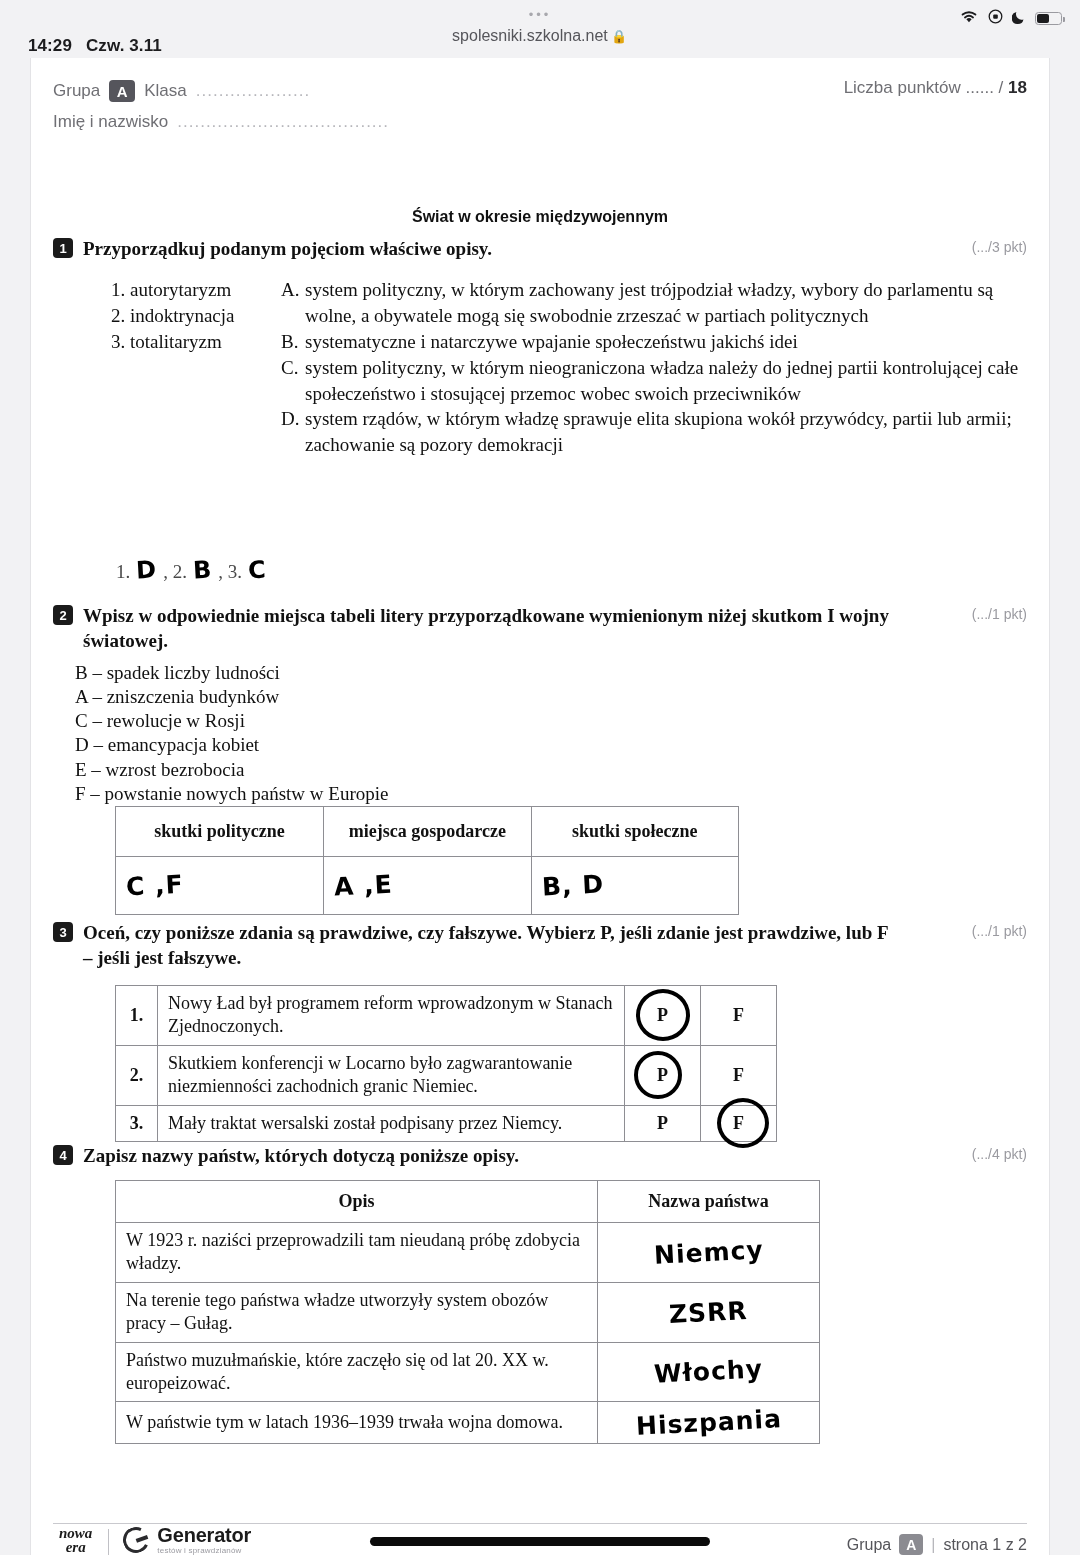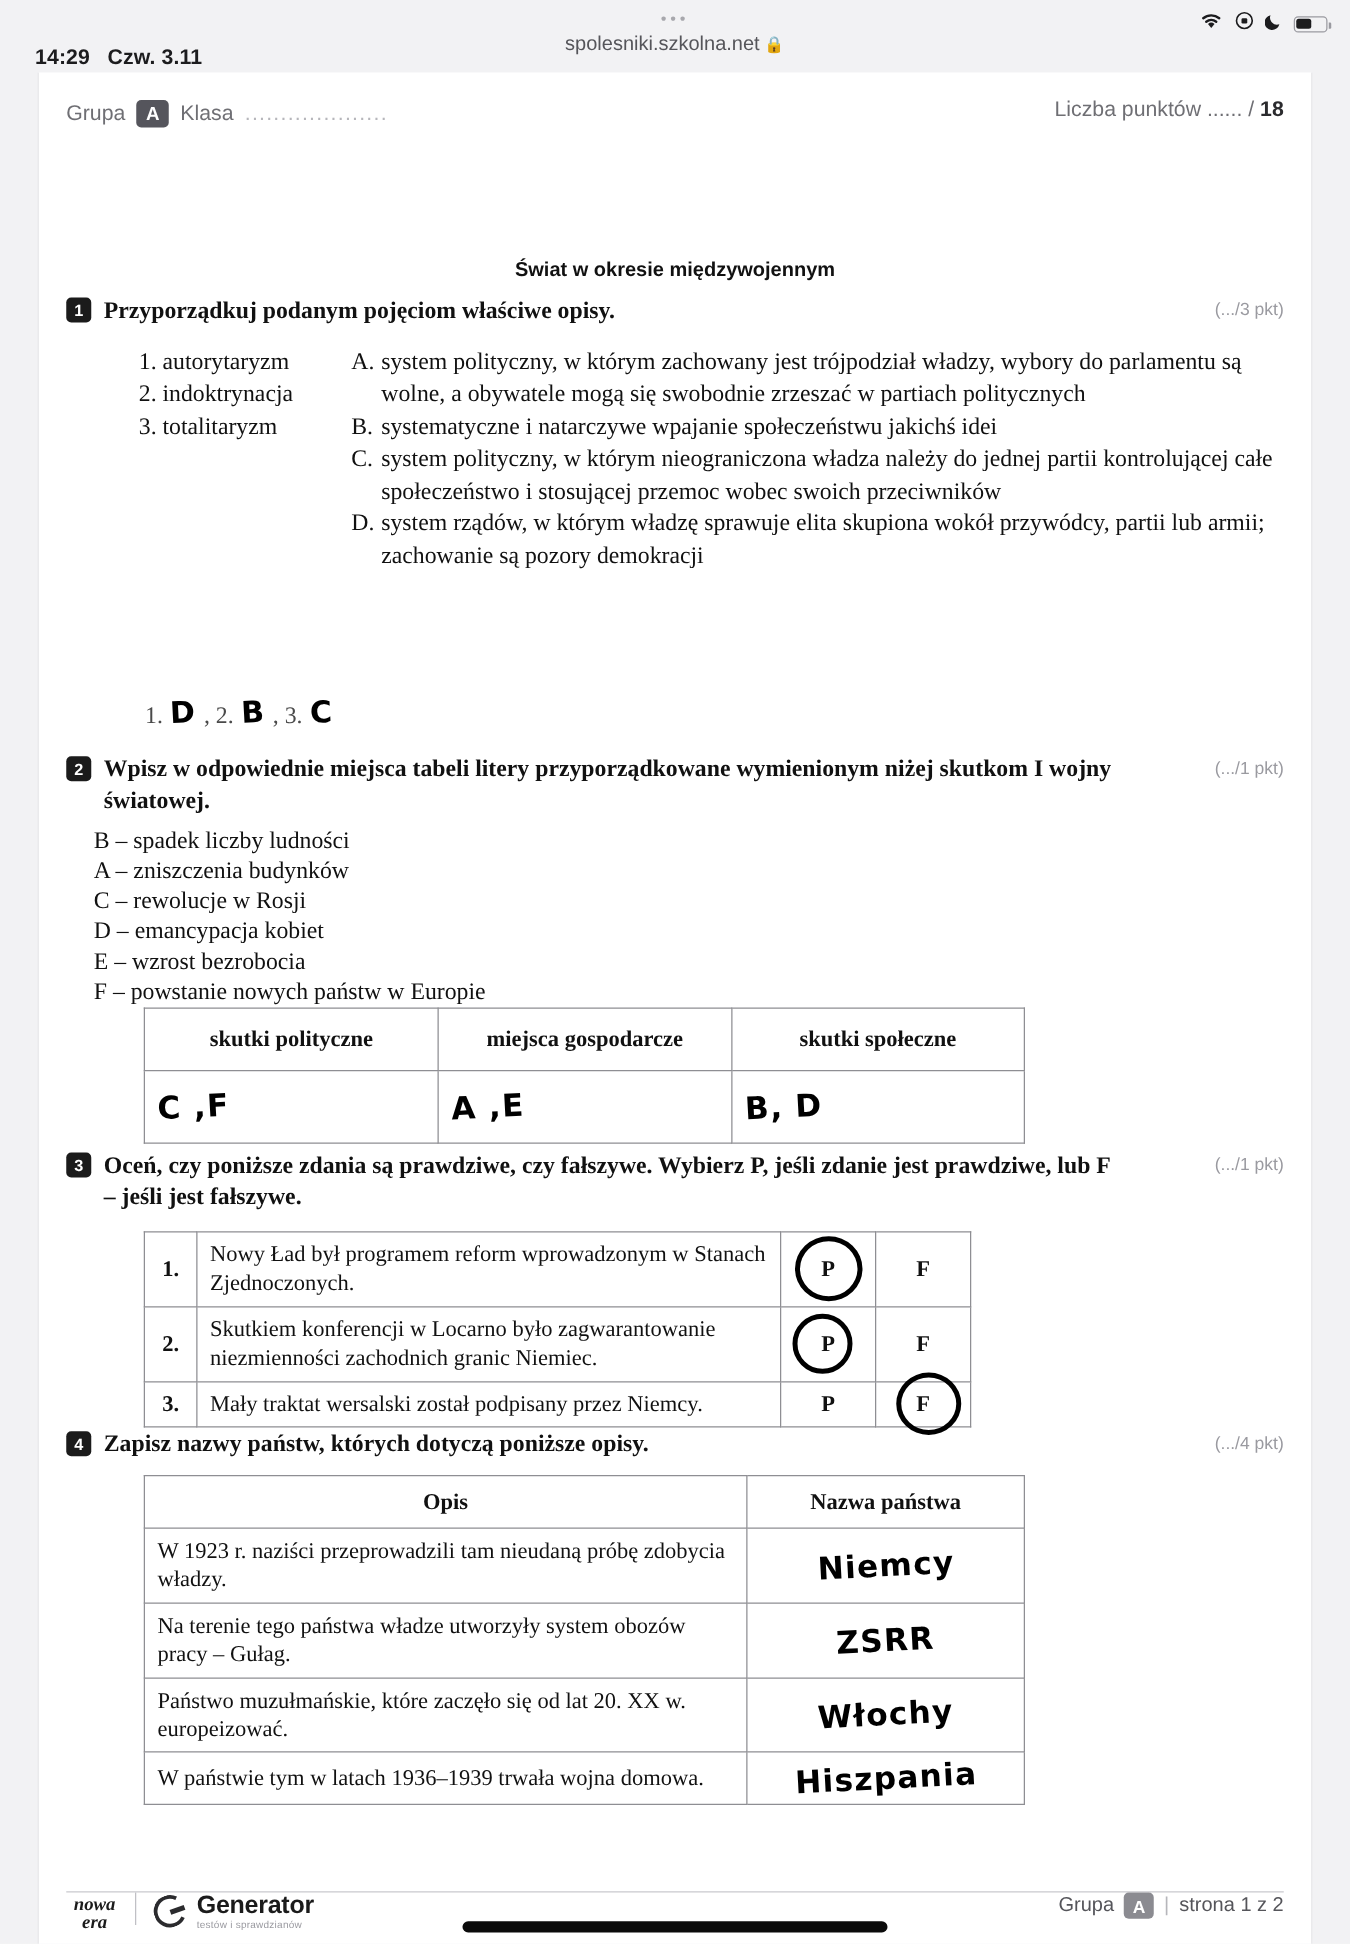--- a/index.html
+++ b/index.html
@@ -160,21 +160,21 @@
   }
   table.ws td, table.ws th {
     border: 1px solid #8e8e93;
     padding: 6px 10px;
     font-size: 18px;
     color: #111;
     vertical-align: middle;
   }
   table.ws th { font-weight: 700; text-align: center; }
 
-  #t2-table { position: absolute; left: 84px; top: 748px; width: 705px; }
+  #t2-table { position: absolute; left: 84px; top: 748px; width: 624px; }
   #t2-table th { height: 50px; }
   #t2-table td.ans { height: 58px; }
   #t2-table td.ans .hand { font-size: 25px; }
 
   #t3-table { position: absolute; left: 84px; top: 927px; width: 662px; }
   #t3-table td.idx { width: 42px; text-align: center; font-weight: 700; }
   #t3-table td.stmt { line-height: 1.3; }
   #t3-table td.pf { width: 76px; text-align: center; font-weight: 700; position: relative; }
 
   .circle-mark {
@@ -188,23 +188,23 @@
 
   #t4-table { position: absolute; left: 84px; top: 1122px; width: 705px; }
   #t4-table th { height: 42px; margin-top: 40px; }
   #t4-table td.desc { line-height: 1.3; }
   #t4-table td.ans { width: 222px; text-align: center; }
   #t4-table td.ans .hand { font-size: 25px; }
 
   
   .ws-footer {
     position: absolute; left: 22px; right: 22px; bottom: 0px;
-    height: 42px;
+    height: 32px;
     border-top: 1.5px solid #c9c9ce;
-    display: flex; align-items: flex-start;
+    display: flex; align-items: flex-end;
   }
   .logo-nowa {
     font-family: "Liberation Serif", serif;
     font-style: italic; font-weight: 700;
     font-size: 15px; line-height: .92; color: #1b1b1b;
     text-align: center; padding: 4px 0 0 6px;
   }
   .logo-sep { width: 1px; height: 26px; background: #c0c0c5; margin: 0 14px 0 16px; }
   .gen-logo { display: flex; align-items: center; gap: 8px; }
   .g-mark {
@@ -274,20 +274,24 @@
 
 <div id="sheet">
 <div id="paper">
 
   <div class="ws-header">
     <div class="hdr-row1">
       <span>Grupa</span>
       <span class="grp-badge">A</span>
       <span>Klasa</span>
       <span class="dotline">....................</span>
+    </div>
+    <div class="hdr-row2">
+      <span>Imię i nazwisko</span>
+      <span class="dotline">.....................................</span>
     </div>
     <div class="hdr-points">
       <span>Liczba punktów ......</span>
       <span>/</span>
       <b>18</b>
     </div>
   </div>
 
   <div class="ws-title">Świat w okresie międzywojennym</div>
 

